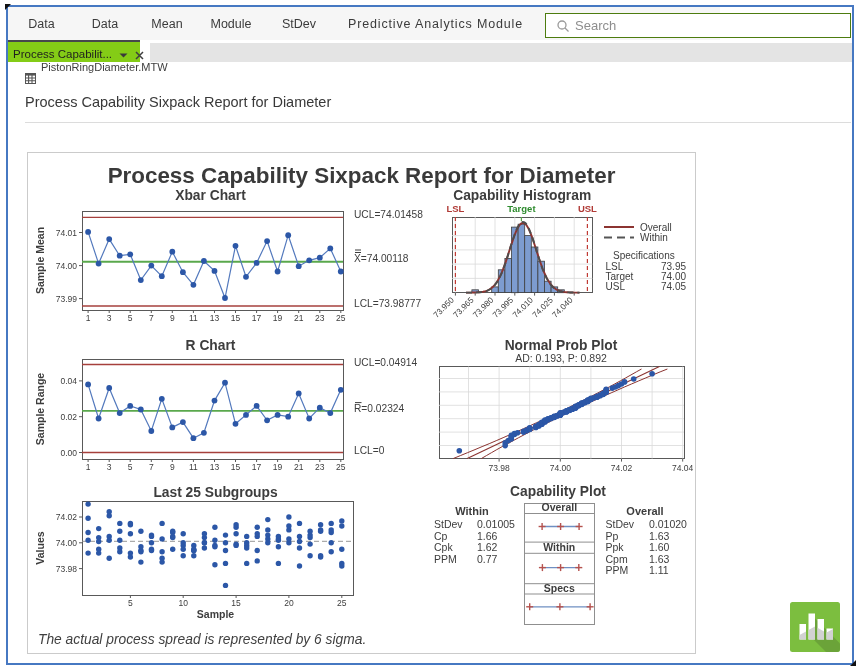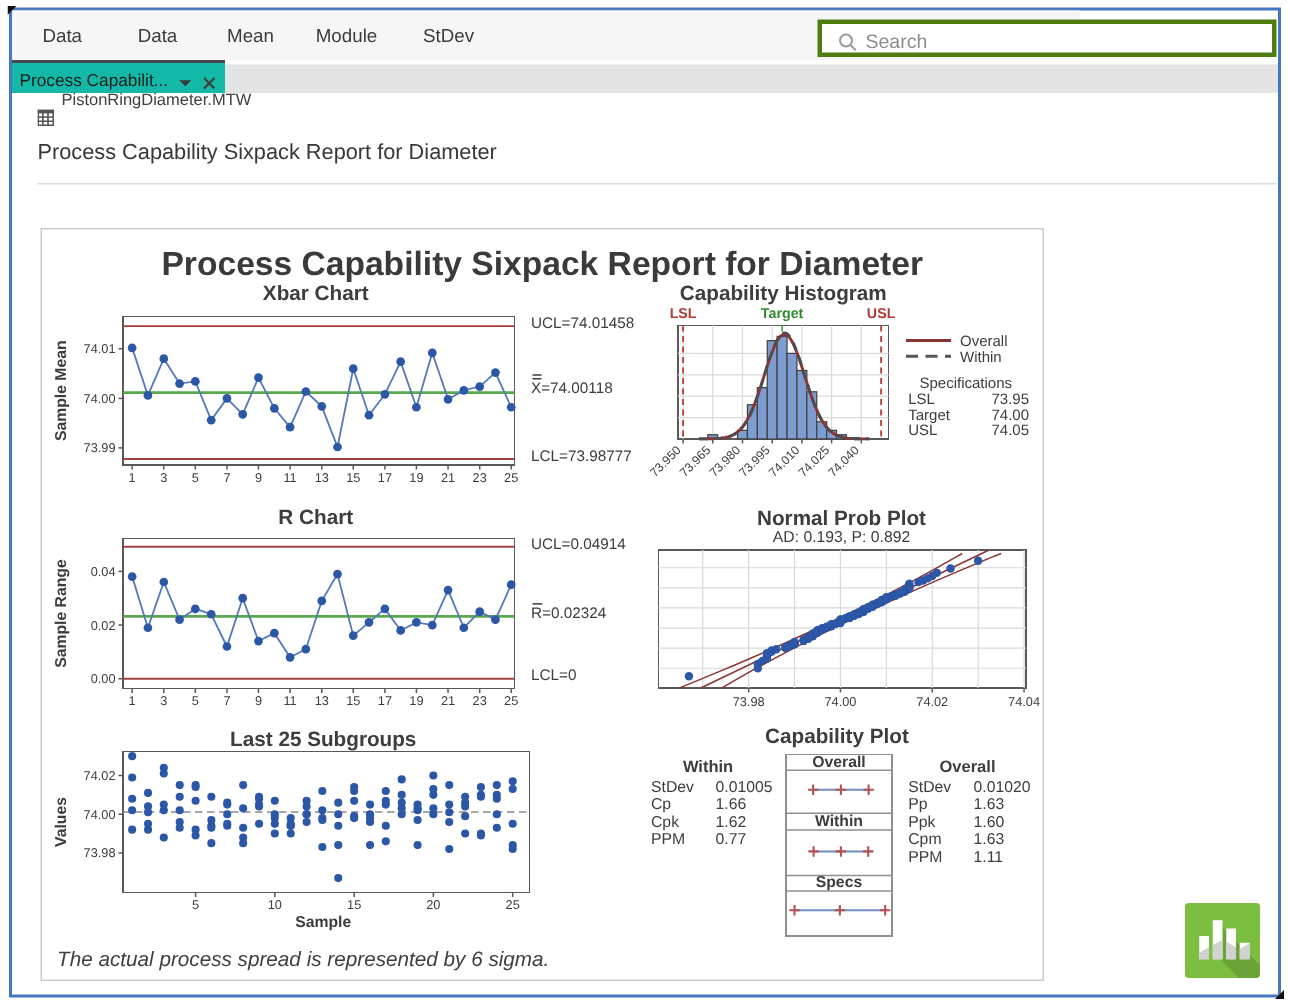--- a/index.html
+++ b/index.html
@@ -1,29 +1,30 @@
 <!DOCTYPE html>
 <html><head><meta charset="utf-8"><style>
 *{margin:0;padding:0;box-sizing:border-box}
 body{width:860px;height:671px;background:#fff;font-family:"Liberation Sans",sans-serif;position:relative;overflow:hidden}
 .win{position:absolute;left:6px;top:5px;width:848px;height:660px;border:2px solid #4678c2}
 .menubar{position:absolute;left:8px;top:7px;width:712px;height:33px;background:#f6f6f6;font-size:12.5px;color:#3b3b3b}
-.search{position:absolute;left:545px;top:13px;width:306px;height:25px;background:#fff;border:3px solid #4d7c0f}
+.search{position:absolute;left:545px;top:13px;width:306px;height:25px;background:#fff;border:1px solid #4d7c0f}
 .tabrow{position:absolute;left:150px;top:43px;width:702px;height:19px;background:#e4e4e4}
-.tab{position:absolute;left:8px;top:40px;width:142px;height:22px;background:#14b8a6;border-top:2px solid #46484c;font-size:11.5px;color:#1f1f1f}
+.tab{position:absolute;left:8px;top:40px;width:132px;height:22px;background:#84cc16;border-top:2px solid #46484c;font-size:11.5px;color:#1f1f1f}
 .frame{position:absolute;left:27px;top:152px;width:669px;height:502px;border:1px solid #cbcbcb;background:#fff}
 </style></head>
 <body>
 <div class="win"></div>
 <div class="menubar">
     <span style="position:absolute;left:33.5px;top:10px;transform:translateX(-50%);white-space:nowrap">Data</span>
     <span style="position:absolute;left:97px;top:10px;transform:translateX(-50%);white-space:nowrap">Data</span>
     <span style="position:absolute;left:159px;top:10px;transform:translateX(-50%);white-space:nowrap">Mean</span>
     <span style="position:absolute;left:223px;top:10px;transform:translateX(-50%);white-space:nowrap">Module</span>
     <span style="position:absolute;left:291px;top:10px;transform:translateX(-50%);white-space:nowrap">StDev</span>
+    <span style="position:absolute;left:427.5px;top:10px;transform:translateX(-50%);white-space:nowrap;letter-spacing:0.85px">Predictive Analytics Module</span>
   </div>
 <div class="search">
  <svg width="14" height="14" style="position:absolute;left:10px;top:5px" viewBox="0 0 14 14">
       <circle cx="6" cy="6" r="4" fill="none" stroke="#9a9a9a" stroke-width="1.3"></circle>
       <line x1="9" y1="9" x2="12.5" y2="12.5" stroke="#9a9a9a" stroke-width="1.3"></line>
     </svg>
  <span style="position:absolute;left:29px;top:4px;font-size:13px;color:#8e8e8e">Search</span>
 </div>
 <div class="tabrow"></div>
 <div class="tab">

